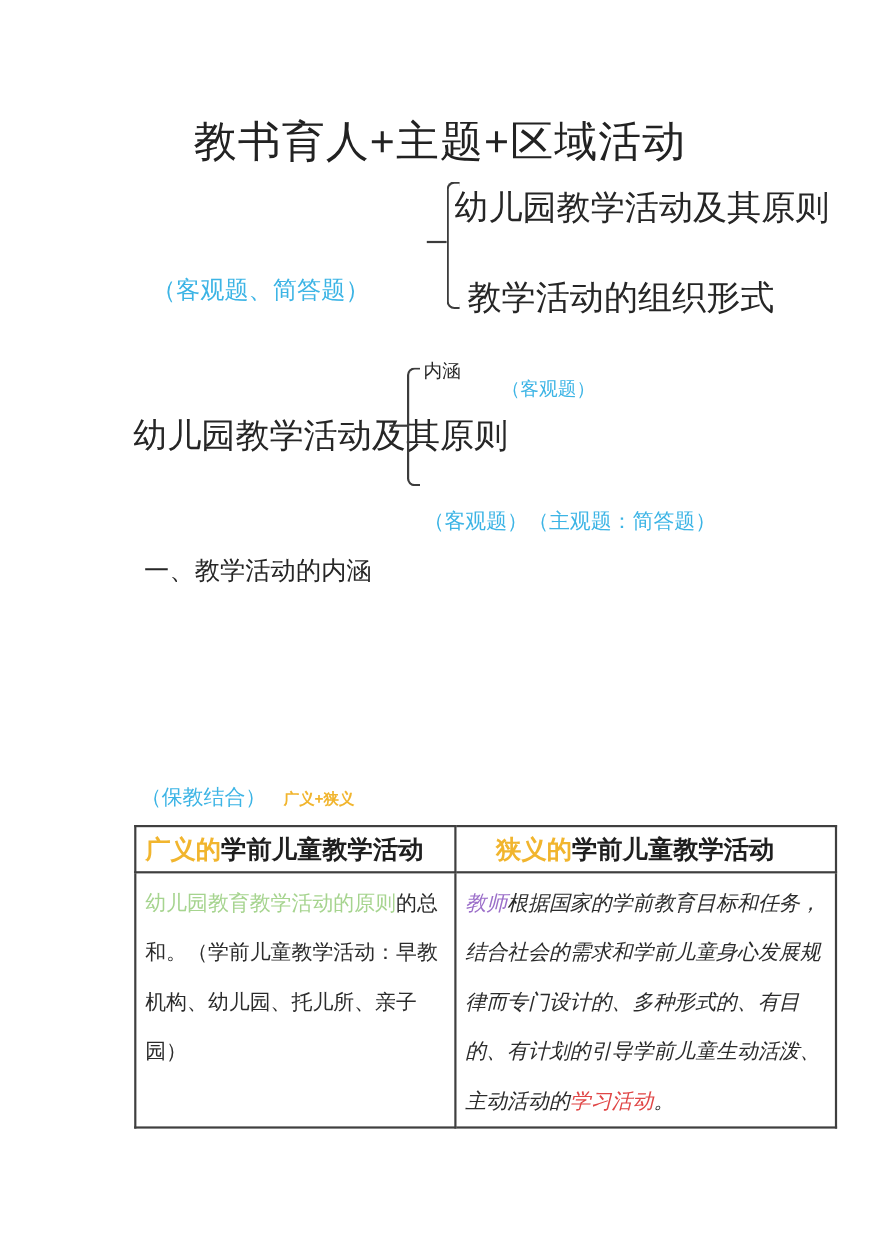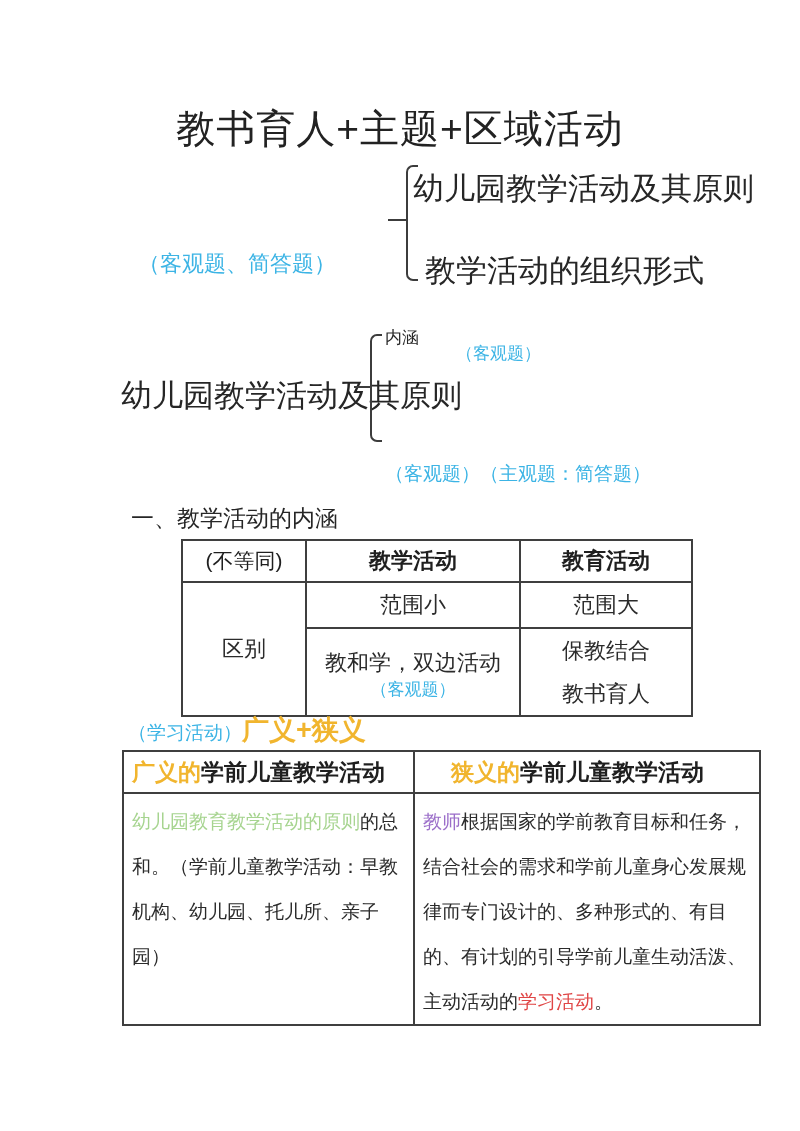--- a/index.html
+++ b/index.html
@@ -71,21 +71,21 @@
   .t1 .r1{height:46px;}
   .t1 .r2{height:86px;}
   .t1 th{font-weight:bold;color:#1f1f1f;}
   .t1 .corner{font-weight:500;font-size:21px;}
   .t1 .subnote{font-size:17px;line-height:24px;}
   .t1 .mainline{line-height:30px;margin-top:6px;}
   .t1 .twolines div{line-height:43px;}
 
   
   .interlude{left:128px;top:712px;font-size:19px;}
-  .interlude .orange{font-size:27px;margin-left:0;}
+  .interlude .orange{font-size:14px;margin-left:16px;}
 
   
   .t2{
     position:absolute;left:122px;top:750px;
     border-collapse:collapse;table-layout:fixed;
   }
   .t2 td,.t2 th{
     border:2px solid #3f3f3f;padding:0;
   }
   .t2 .cw1{width:281px;} .t2 .cw2{width:308px;padding-left:36px;}
@@ -114,53 +114,29 @@
 
   <div class="abs node parent2">幼儿园教学活动及其原则</div>
   <div class="bracket b2"></div>
   <div class="blink l2"></div>
   <div class="abs node c2a">内涵</div>
   <div class="abs c2a-note blue">（客观题）</div>
   <div class="abs p2footer blue">（客观题）（主观题：简答题）</div>
 
   <div class="abs h-sec">一、教学活动的内涵</div>
 
-  <table class="t1">
-    <tbody>
-        <tr class="hrow">
-      <th class="w1 corner red">(不等同)</th>
-      <th class="w2">教学活动</th>
-      <th class="w3">教育活动</th>
-    </tr>
-    <tr class="r1">
-      <td rowspan="2">区别</td>
-      <td>范围小</td>
-      <td>范围大</td>
-    </tr>
-    <tr class="r2">
-      <td>
-        <div class="mainline">教和学，双边活动</div>
-        <div class="subnote blue">（客观题）</div>
-      </td>
-      <td class="twolines">
-        <div>保教结合</div>
-        <div>教书育人</div>
-      </td>
-    </tr>
-  </tbody>
-    </table>
 
-  <div class="abs interlude"><span class="blue">（学习活动）</span><span class="orange">广义+狭义</span></div>
+  <div class="abs interlude"><span class="blue">（保教结合）</span><span class="orange">广义+狭义</span></div>
 
   <table class="t2">
     <tbody>
         <tr>
       <th class="cw1"><span class="orange">广义的</span><span>学前儿童教学活动</span></th>
       <th class="cw2"><span class="orange">狭义的</span><span>学前儿童教学活动</span></th>
     </tr>
     <tr>
       <td class="body" style="white-space:normal;"><span class="green">幼儿园教育教学活动的原则</span><span>的总和。（学前儿童教学活动：早教机构、幼儿园、托儿所、亲子园）</span></td>
-      <td class="body" style="white-space:normal;"><span class="purple">教师</span><span>根据国家的学前教育目标和任务，结合社会的需求和学前儿童身心发展规律而专门设计的、多种形式的、有目的、有计划的引导学前儿童生动活泼、主动活动的</span><span class="red">学习活动</span><span>。</span></td>
+      <td class="body" style="white-space:normal;font-style:italic;"><span class="purple">教师</span><span>根据国家的学前教育目标和任务，结合社会的需求和学前儿童身心发展规律而专门设计的、多种形式的、有目的、有计划的引导学前儿童生动活泼、主动活动的</span><span class="red">学习活动</span><span>。</span></td>
     </tr>
   </tbody>
     </table>
 
 </div>
 
 </body></html>

